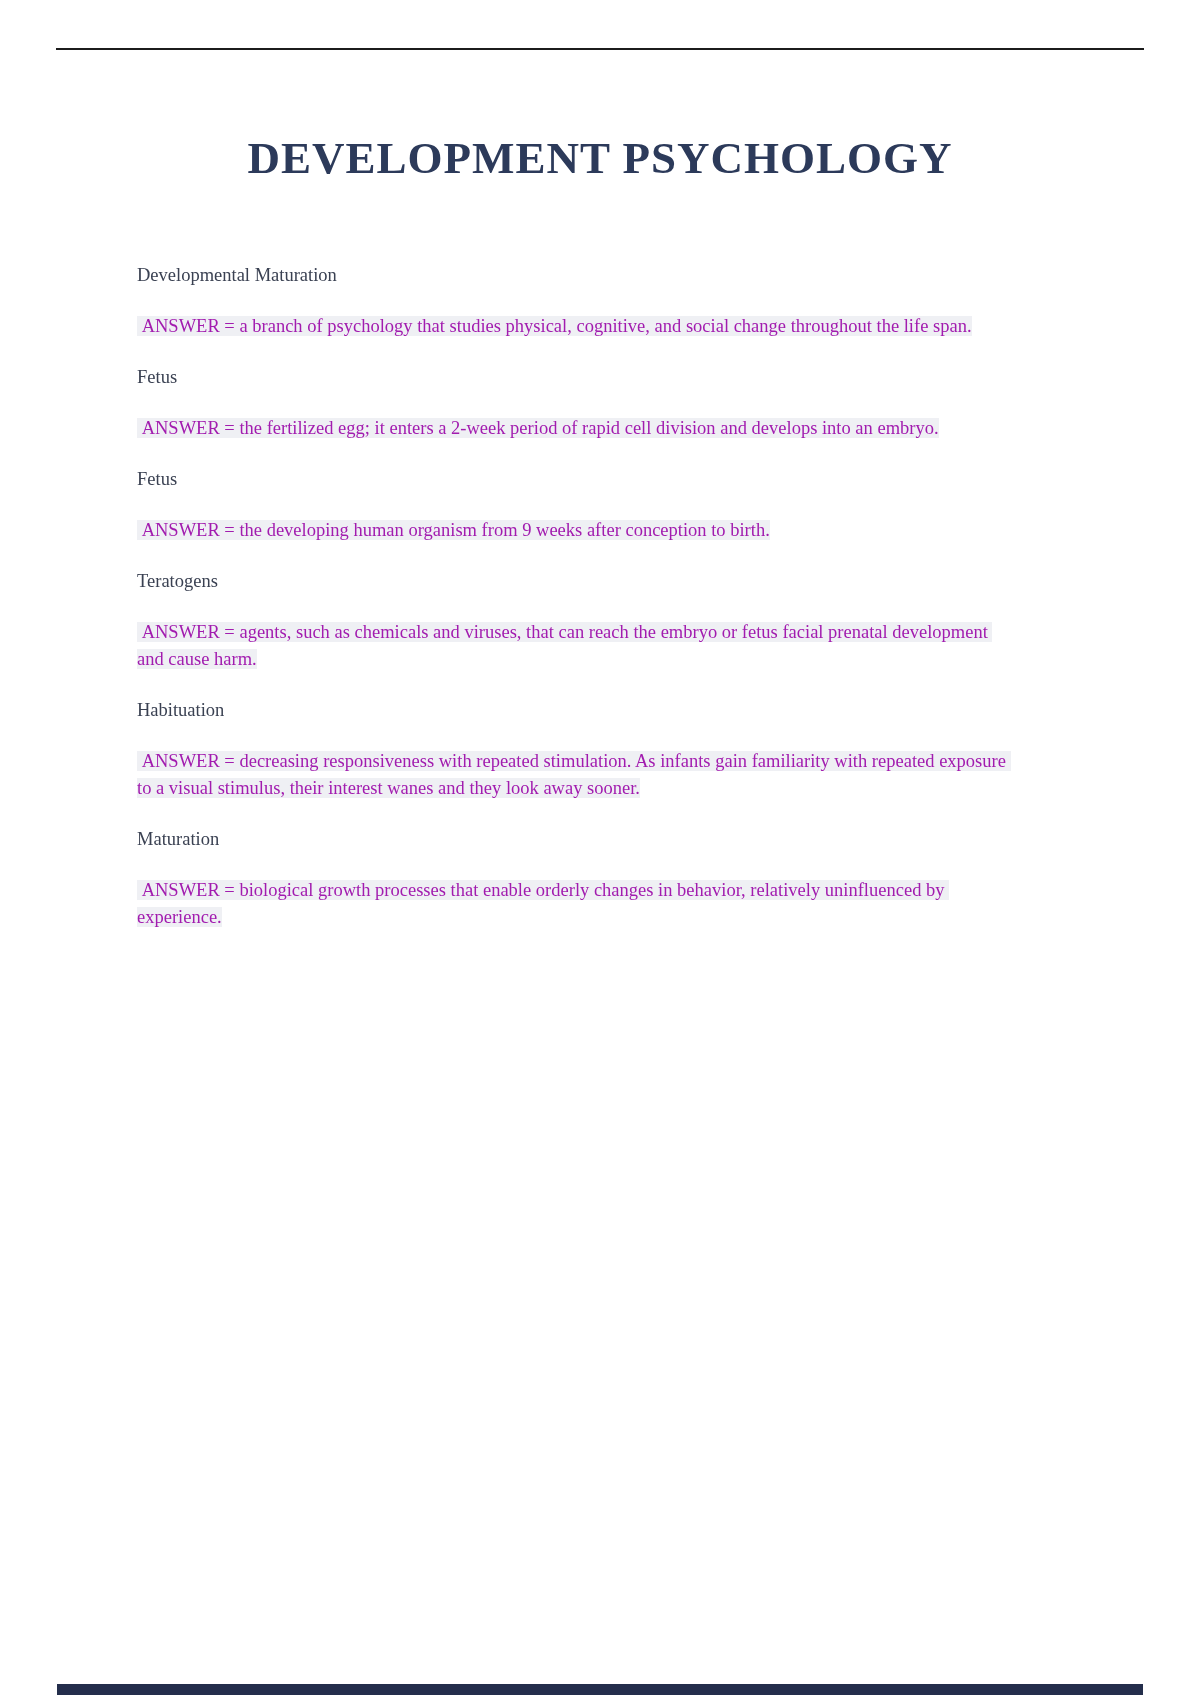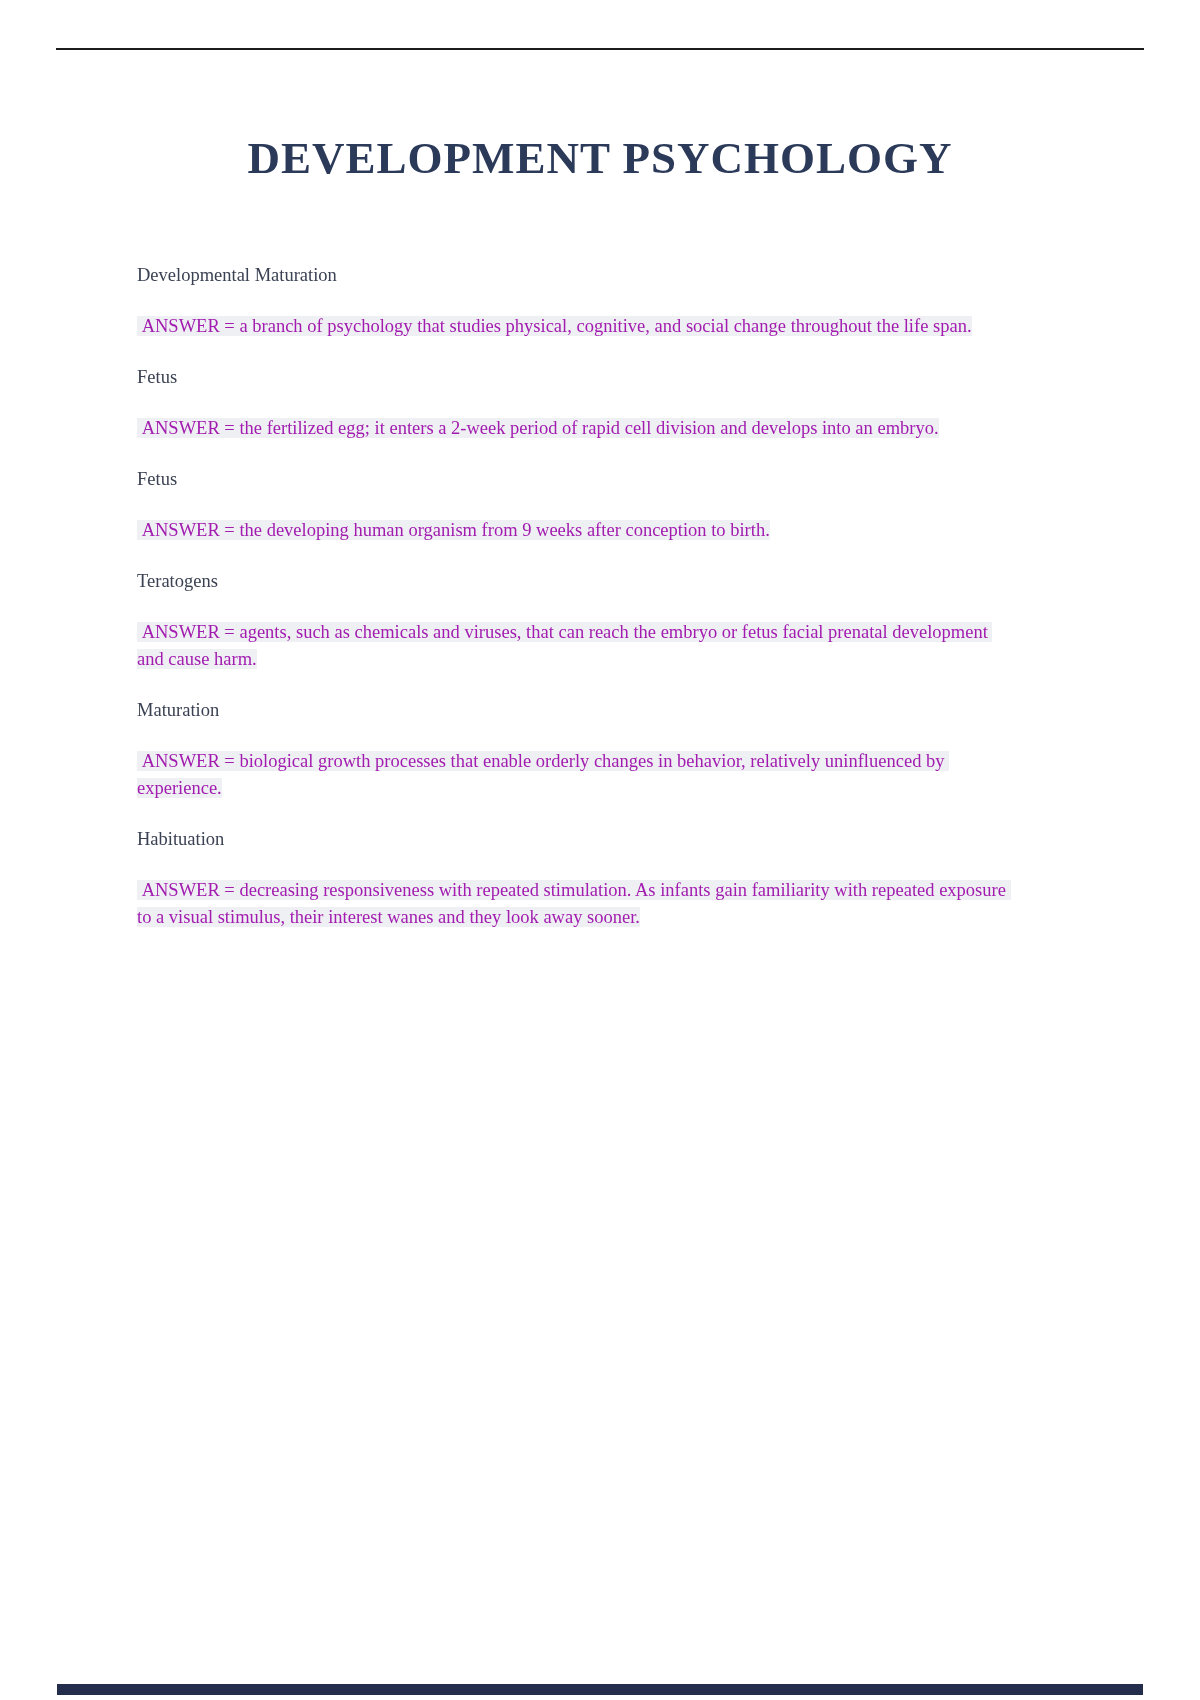--- a/index.html
+++ b/index.html
@@ -94,26 +94,26 @@
       <p class="answer"><span class="hl"> ANSWER = the developing human organism from 9 weeks after conception to birth.</span></p>
     </section>
 
     <section class="entry">
       <p class="term">Teratogens</p>
       <p class="answer"><span class="hl"> ANSWER = agents, such as chemicals and viruses, that can reach the embryo or fetus facial prenatal development and cause harm.</span></p>
     </section>
 
 
     <section class="entry">
-      <p class="term">Maturation</p>
-      <p class="answer"><span class="hl"> ANSWER = biological growth processes that enable orderly changes in behavior, relatively uninfluenced by experience.</span></p>
+      <p class="term">Habituation</p>
+      <p class="answer"><span class="hl"> ANSWER = decreasing responsiveness with repeated stimulation. As infants gain familiarity with repeated exposure to a visual stimulus, their interest wanes and they look away sooner.</span></p>
     </section>
 
     <section class="entry">
-      <p class="term">Habituation</p>
-      <p class="answer"><span class="hl"> ANSWER = decreasing responsiveness with repeated stimulation. As infants gain familiarity with repeated exposure to a visual stimulus, their interest wanes and they look away sooner.</span></p>
+      <p class="term">Maturation</p>
+      <p class="answer"><span class="hl"> ANSWER = biological growth processes that enable orderly changes in behavior, relatively uninfluenced by experience.</span></p>
     </section>
 
   </div>
 
   <div class="bottom-rule"></div>
 
 </div>
 
 </body></html>

